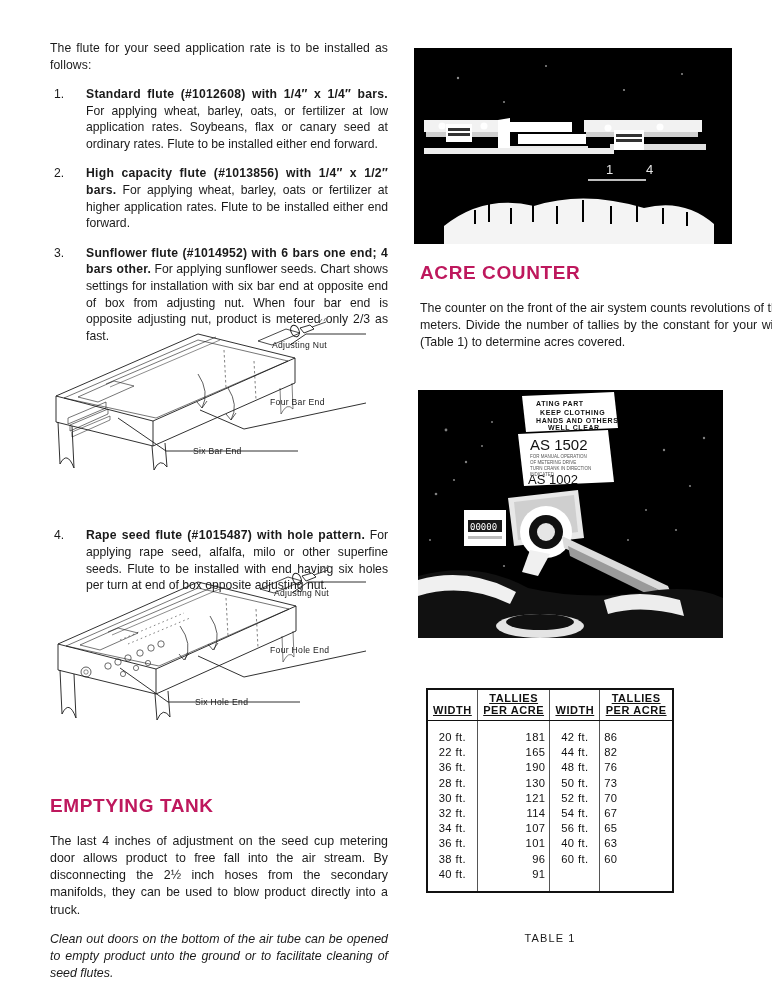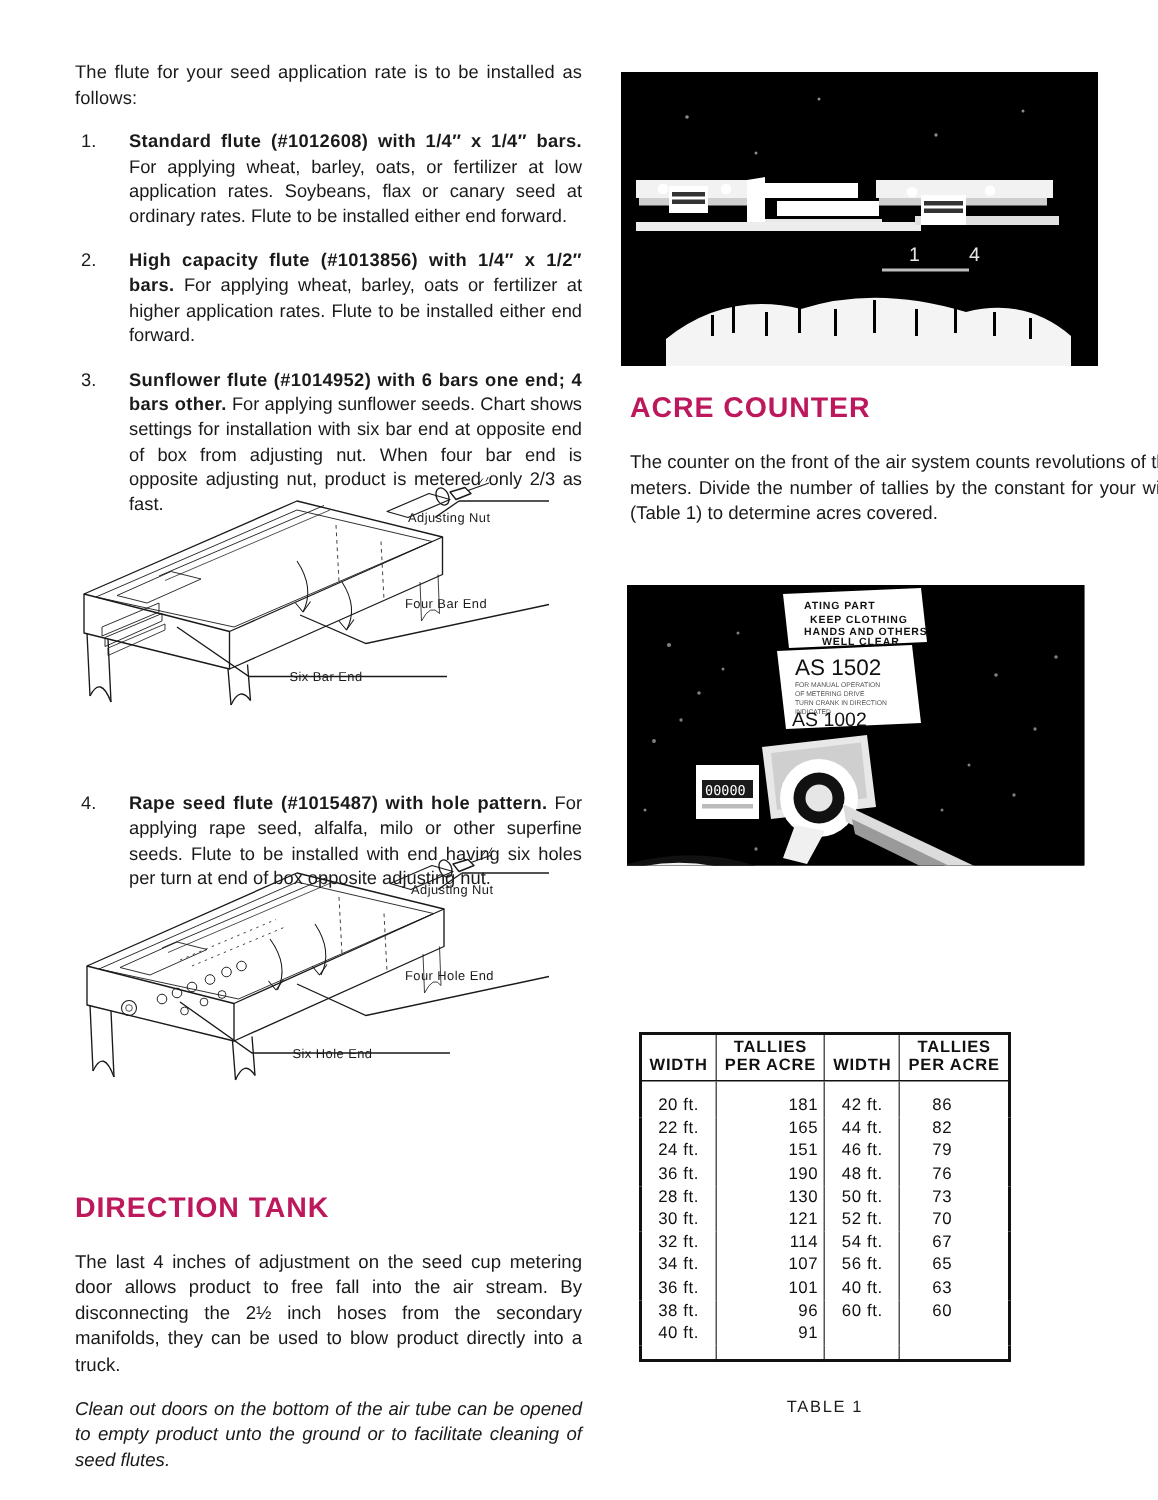--- a/index.html
+++ b/index.html
@@ -99,21 +99,21 @@
   #photo-top {
     left: 414px;
     top: 48px;
     width: 318px;
     height: 196px;
   }
   #photo-bottom {
     left: 418px;
     top: 390px;
     width: 305px;
-    height: 187px;
+    height: 248px;
   }
   .ph-canvas { position: absolute; inset: 0; }
 
   
   .diagram {
     position: absolute;
   }
   #diagram-bar {
     left: 48px;
     top: 318px;
@@ -149,35 +149,36 @@
     border: 2.2px solid #111;
   }
   table.tally th {
     font-size: 11px;
     font-weight: bold;
     letter-spacing: .55px;
     padding: 2px 4px 4px 4px;
     vertical-align: bottom;
     text-align: center;
     border-bottom: 1.6px solid #111;
+    text-decoration: underline;
   }
   table.tally th.sep,
   table.tally td.sep {
     border-left: 1px solid #555;
   }
   table.tally td {
     text-align: center;
     padding: 0 4px;
     height: 15.2px;
     line-height: 15.2px;
     letter-spacing: .4px;
     font-size: 11.2px;
   }
   table.tally td.num { text-align: right; }
-  table.tally td.numr { padding-right: 20px; text-align: center; }
+  table.tally td.numr { padding-right: 20px; text-align: left; }
   table.tally tr.pad td { height: 9px; }
   .tbl-head-2 { display: block; }
   .table-caption {
     position: absolute;
     left: 426px;
     top: 932px;
     width: 248px;
     text-align: center;
     font-size: 11px;
     letter-spacing: 1.1px;
@@ -208,21 +209,21 @@
     <div style="height:170px"></div>
 
     <ol class="flutes">
       <li>
         <span class="num">4.</span><span class="lead">Rape seed flute (#1015487) with hole pattern.</span><span> For applying rape seed, alfalfa, milo or other superfine seeds. Flute to be installed with end having six holes per turn at end of box opposite adjusting nut.</span>
       </li>
     </ol>
 
     <div style="height:188px"></div>
 
-    <h2 class="section">DIRECTION TANK</h2>
+    <h2 class="section">EMPTYING TANK</h2>
     <p class="body">The last 4 inches of adjustment on the seed cup metering door allows product to free fall into the air stream. By disconnecting the 2½ inch hoses from the secondary manifolds, they can be used to blow product directly into a truck.</p>
     <p class="body last nojust">Clean out doors on the bottom of the air tube can be opened to empty product unto the ground or to facilitate cleaning of seed flutes.</p>
   </div>
 
   <div class="diagram" id="diagram-bar">
     <svg viewBox="0 0 340 158" xmlns="http://www.w3.org/2000/svg">
       <g fill="none" stroke="#1a1a1a" stroke-width="0.9" stroke-linejoin="round">
 
         <path d="M8,78 L150,16 L247,40 L105,103 Z"></path>
         <path d="M16,80 L150,22 L240,43 L108,100 Z" stroke-width="0.6"></path>
@@ -490,26 +491,20 @@
           <td class="sep">42 ft.</td>
           <td class="sep numr">86</td>
         </tr>
         <tr>
           <td>22 ft.</td>
           <td class="sep num">165</td>
           <td class="sep">44 ft.</td>
           <td class="sep numr">82</td>
         </tr>
         <tr>
-          <td>24 ft.</td>
-          <td class="sep num">151</td>
-          <td class="sep">46 ft.</td>
-          <td class="sep numr">79</td>
-        </tr>
-        <tr>
           <td>36 ft.</td>
           <td class="sep num">190</td>
           <td class="sep">48 ft.</td>
           <td class="sep numr">76</td>
         </tr>
         <tr>
           <td>28 ft.</td>
           <td class="sep num">130</td>
           <td class="sep">50 ft.</td>
           <td class="sep numr">73</td>

